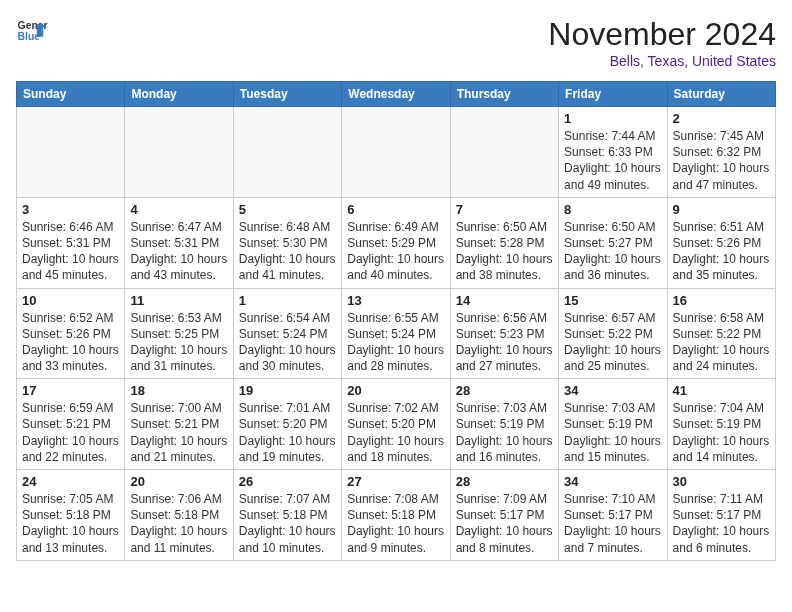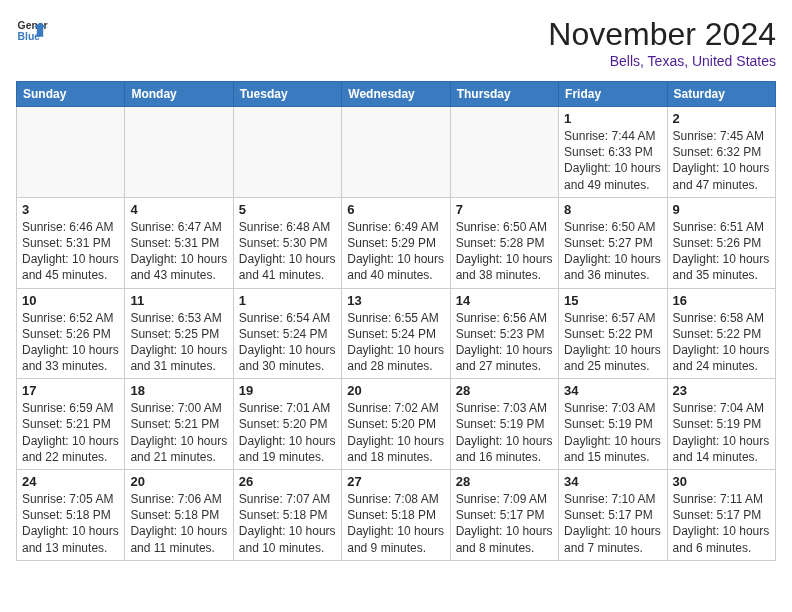--- a/index.html
+++ b/index.html
@@ -199,21 +199,21 @@
         </td>
         <td>
           <div class="day-number">28</div>
           <div class="day-info">Sunrise: 7:03 AM<br>Sunset: 5:19 PM<br>Daylight: 10 hours and 16 minutes.</div>
         </td>
         <td>
           <div class="day-number">34</div>
           <div class="day-info">Sunrise: 7:03 AM<br>Sunset: 5:19 PM<br>Daylight: 10 hours and 15 minutes.</div>
         </td>
         <td>
-          <div class="day-number">23</div>
+          <div class="day-number">41</div>
           <div class="day-info">Sunrise: 7:04 AM<br>Sunset: 5:19 PM<br>Daylight: 10 hours and 14 minutes.</div>
         </td>
       </tr>
       <tr>
         <td>
           <div class="day-number">24</div>
           <div class="day-info">Sunrise: 7:05 AM<br>Sunset: 5:18 PM<br>Daylight: 10 hours and 13 minutes.</div>
         </td>
         <td>
           <div class="day-number">20</div>

